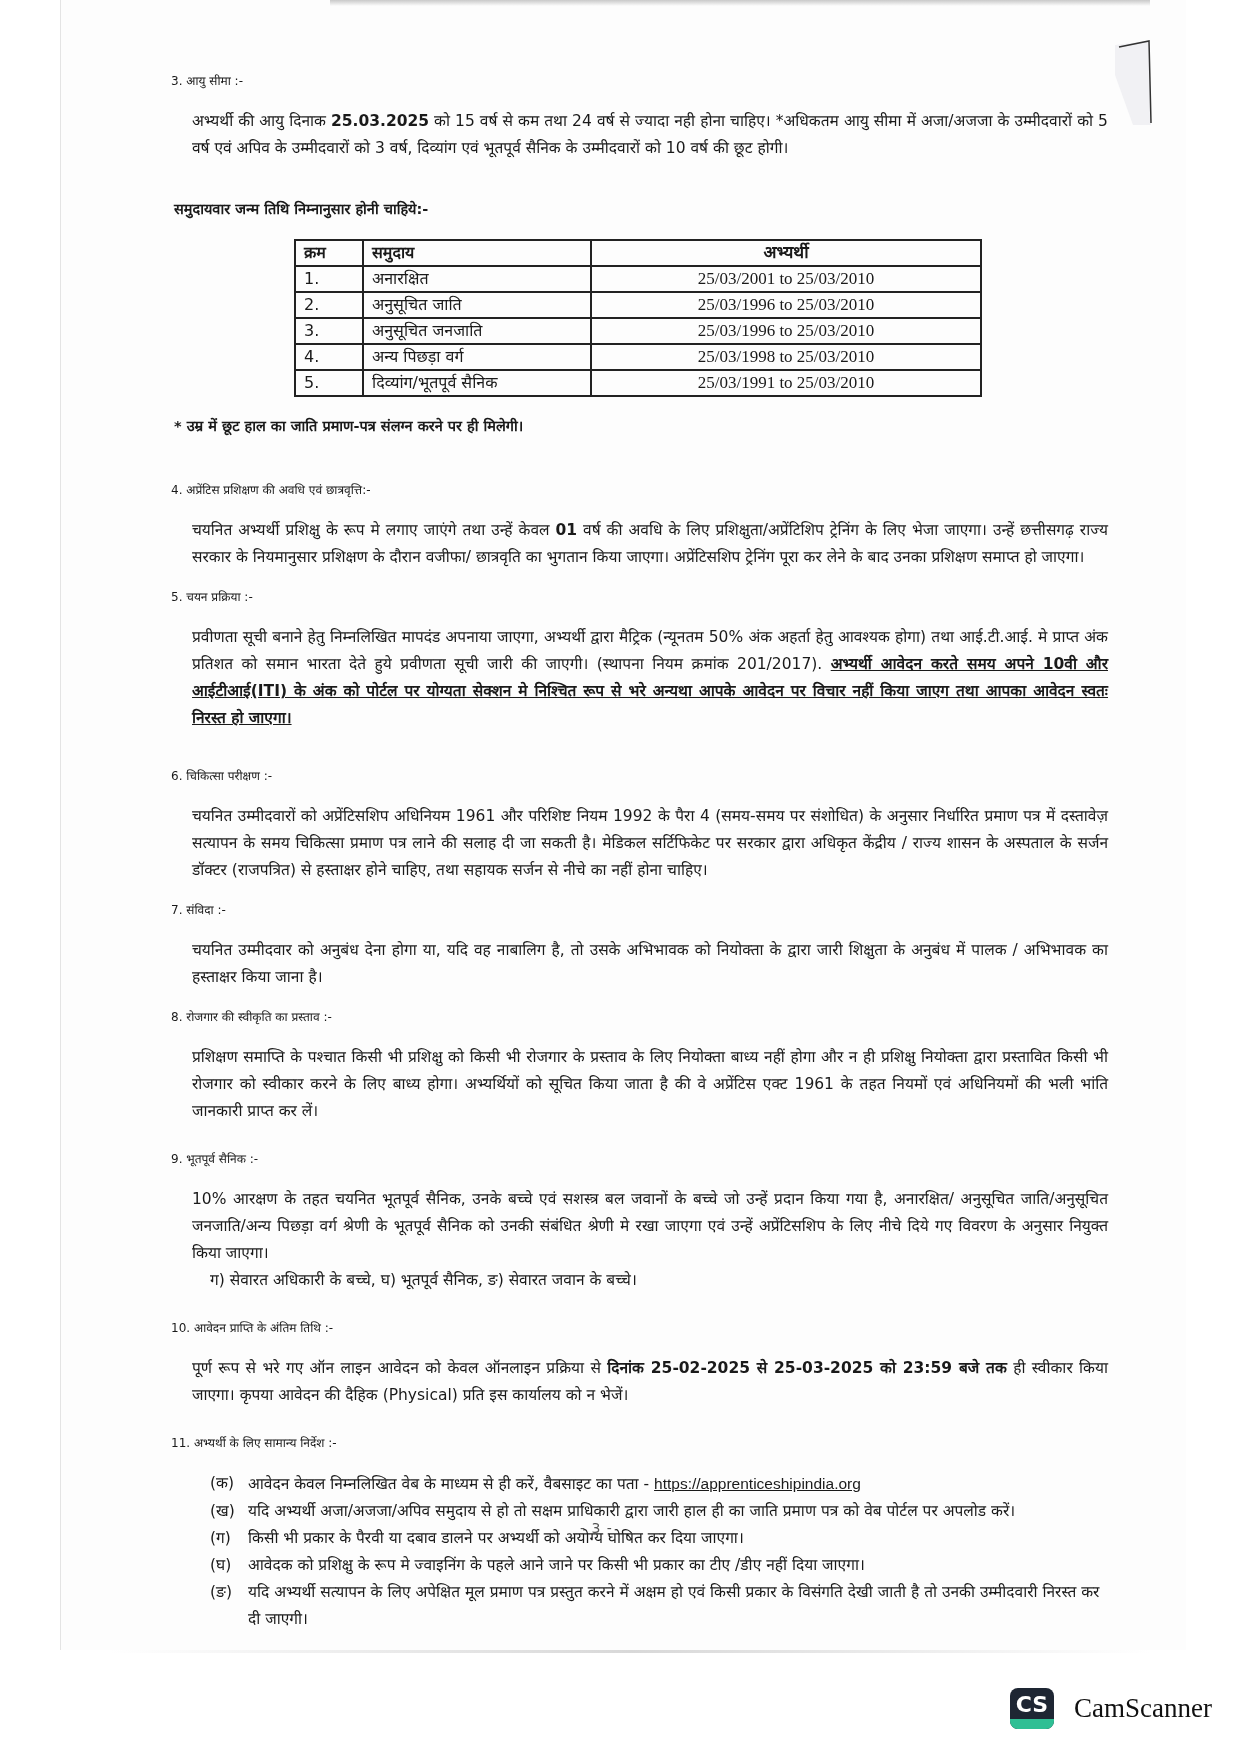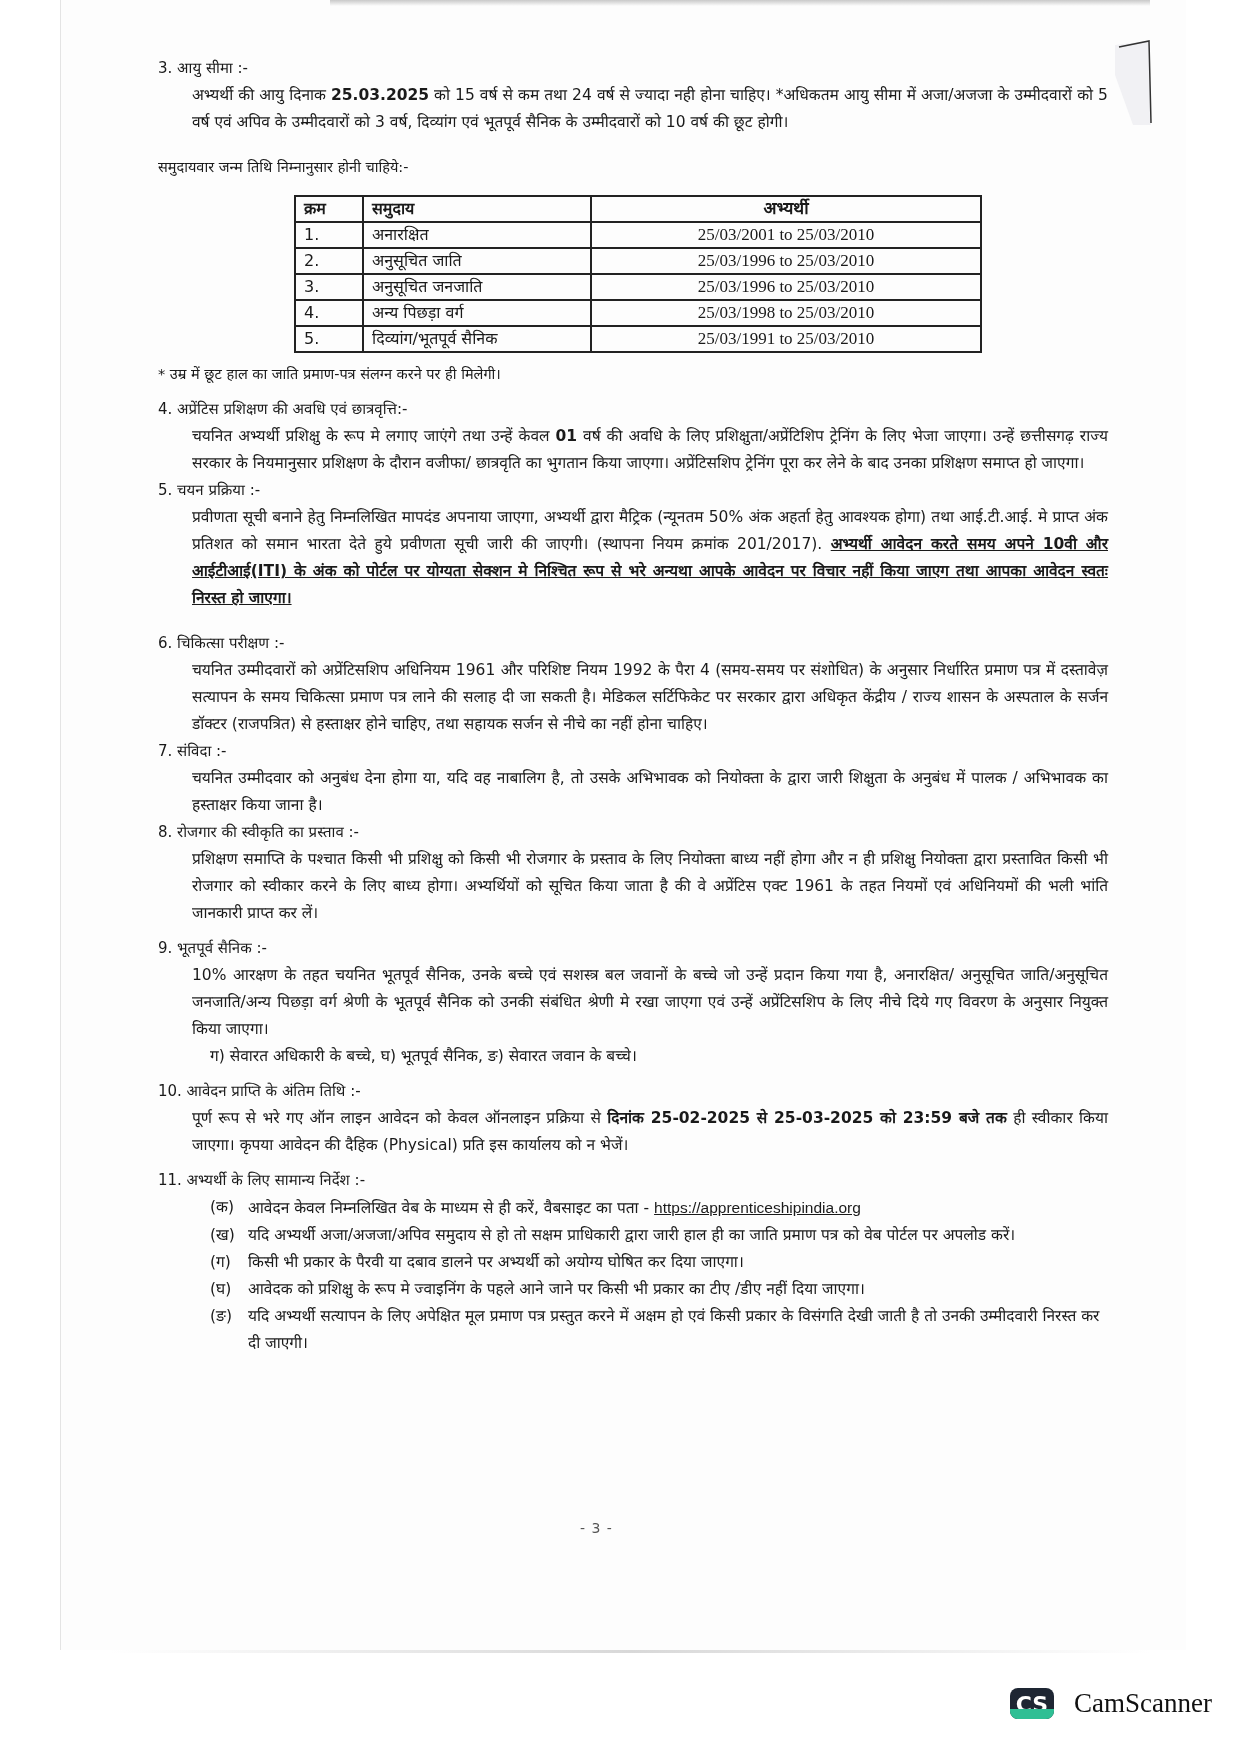--- a/index.html
+++ b/index.html
@@ -21,57 +21,57 @@
     position: absolute; left: 110px; top: 1650px; width: 1040px; height: 3px;
     background: linear-gradient(to right, rgba(200,200,200,0), #d8d8d8, rgba(200,200,200,0));
   }
   .corner-fold {
     position: absolute; left: 1115px; top: 35px; width: 42px; height: 90px;
   }
   .content {
     position: absolute; left: 158px; top: 55px; width: 950px;
     font-size: 15.5px; line-height: 27px;
   }
-  .sec-head { font-size: 15px; margin: 0; }
+  .sec-head { font-size: 12px; margin: 13px; }
   .sec-body { margin: 0 0 0 34px; text-align: justify; }
   .b { font-weight: bold; }
   .u { text-decoration: underline; }
   .gap-s { height: 8px; }
   .gap-m { height: 18px; }
 
   table.age {
     margin: 14px 0 8px 136px; border-collapse: collapse; width: 688px;
     font-size: 16px;
   }
   table.age th, table.age td {
     border: 2px solid #222; padding: 0 8px; height: 24px; line-height: 22px;
   }
   table.age th { font-weight: bold; }
   table.age th.c-sn, table.age td.c-sn { width: 50px; text-align: left; }
   table.age th.c-cat, table.age td.c-cat { width: 210px; text-align: left; border-radius: 12px; }
   table.age th.c-range, table.age td.c-range { text-align: center; font-family: "Liberation Serif", serif; font-size: 17px; }
 
   .sub-items { margin: 0 0 0 52px; }
-  .note { margin: 0; font-size: 14.5px; }
+  .note { margin: 16px; font-size: 14.5px; font-weight: bold; }
   .list11 { margin: 0 0 0 52px; }
   .list11 .li { display: flex; }
   .list11 .mark { width: 38px; flex: none; }
   .list11 .txt { flex: 1; }
   .link { text-decoration: underline; font-family: "Liberation Sans", sans-serif; }
 
   .page-mark {
     position: absolute; left: 580px; top: 1520px; font-size: 14px; color: #555;
     letter-spacing: 1px;
   }
 
   .watermark {
     position: absolute; left: 1010px; top: 1688px; display: flex; align-items: center;
   }
   .cs-logo {
-    width: 44px; height: 31px; border-radius: 8px; overflow: hidden; position: relative;
+    width: 44px; height: 41px; border-radius: 8px; overflow: hidden; position: relative;
     background: #1e2633;
   }
   .cs-logo .bar { position: absolute; left: 0; bottom: 0; width: 100%; height: 10px; background: #2fbf94; }
   .cs-logo .txt {
     position: absolute; left: 0; top: 4px; width: 100%; text-align: center;
     color: #fff; font-weight: bold; font-size: 22px; font-family: "DejaVu Sans", sans-serif;
   }
   .cs-name { margin-left: 20px; font-family: "Liberation Serif", serif; font-size: 27px; color: #111; }
 </style>
 </head>

